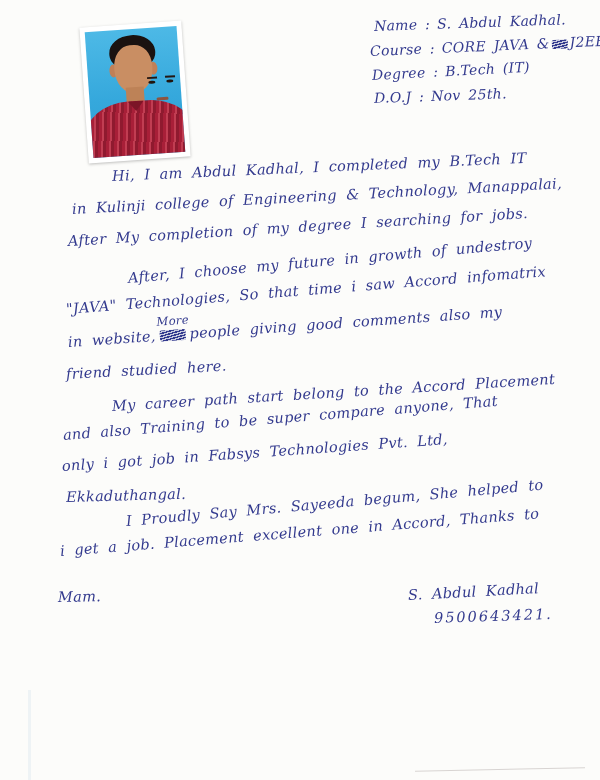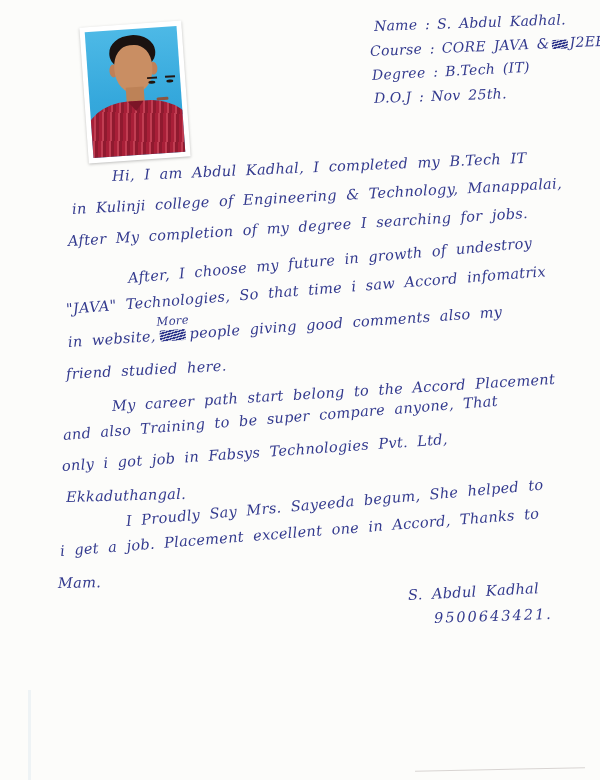--- a/index.html
+++ b/index.html
@@ -133,20 +133,20 @@
   </div>
   <div class="hw" style="left:66px;top:366px;transform:rotate(-3deg);">friend studied here.</div>
 
   <div class="hw" style="left:112px;top:398px;transform:rotate(-3.5deg);">My career path start belong to the Accord Placement</div>
   <div class="hw" style="left:63px;top:427px;transform:rotate(-4.5deg);">and also Training to be super compare anyone, That</div>
   <div class="hw" style="left:62px;top:458px;transform:rotate(-4deg);">only i got job in Fabsys Technologies Pvt. Ltd,</div>
   <div class="hw" style="left:66px;top:489px;transform:rotate(-1.5deg);">Ekkaduthangal.</div>
 
   <div class="hw" style="left:126px;top:513px;transform:rotate(-5deg);">I Proudly Say Mrs. Sayeeda begum, She helped to</div>
   <div class="hw" style="left:60px;top:543px;transform:rotate(-4.5deg);">i get a job. Placement excellent one in Accord, Thanks to</div>
-  <div class="hw" style="left:58px;top:575px;transform:rotate(-1deg);">Mam.</div>
+  <div class="hw" style="left:58px;top:589px;transform:rotate(-1deg);">Mam.</div>
 
   <div class="hw sig" style="left:408px;top:587px;transform:rotate(-3deg);">S. Abdul Kadhal</div>
   <div class="hw sig" style="left:434px;top:610px;transform:rotate(-2deg);letter-spacing:2px;">9500643421.</div>
 
   <div class="edge-bottom"></div>
   <div class="edge-left"></div>
 </div>
 
 </body></html>

